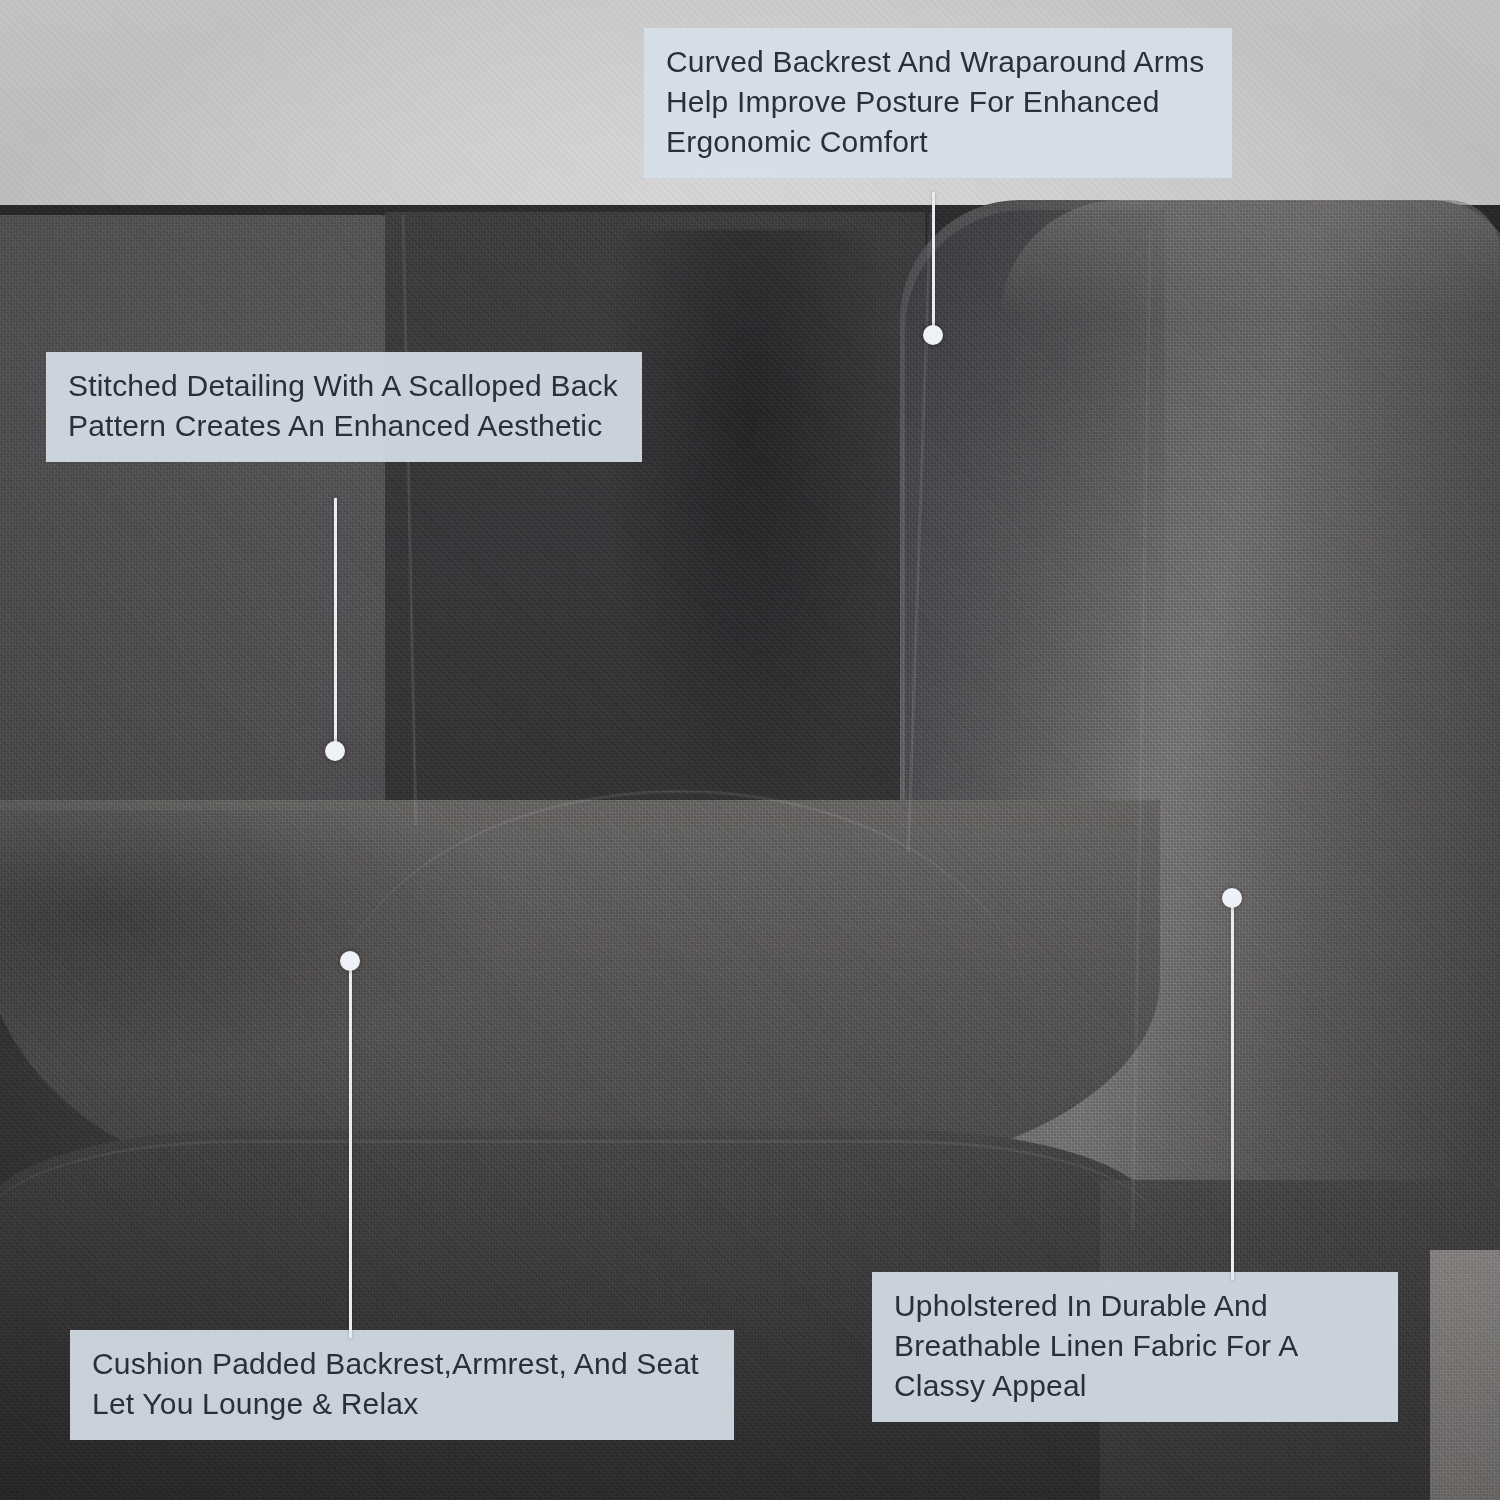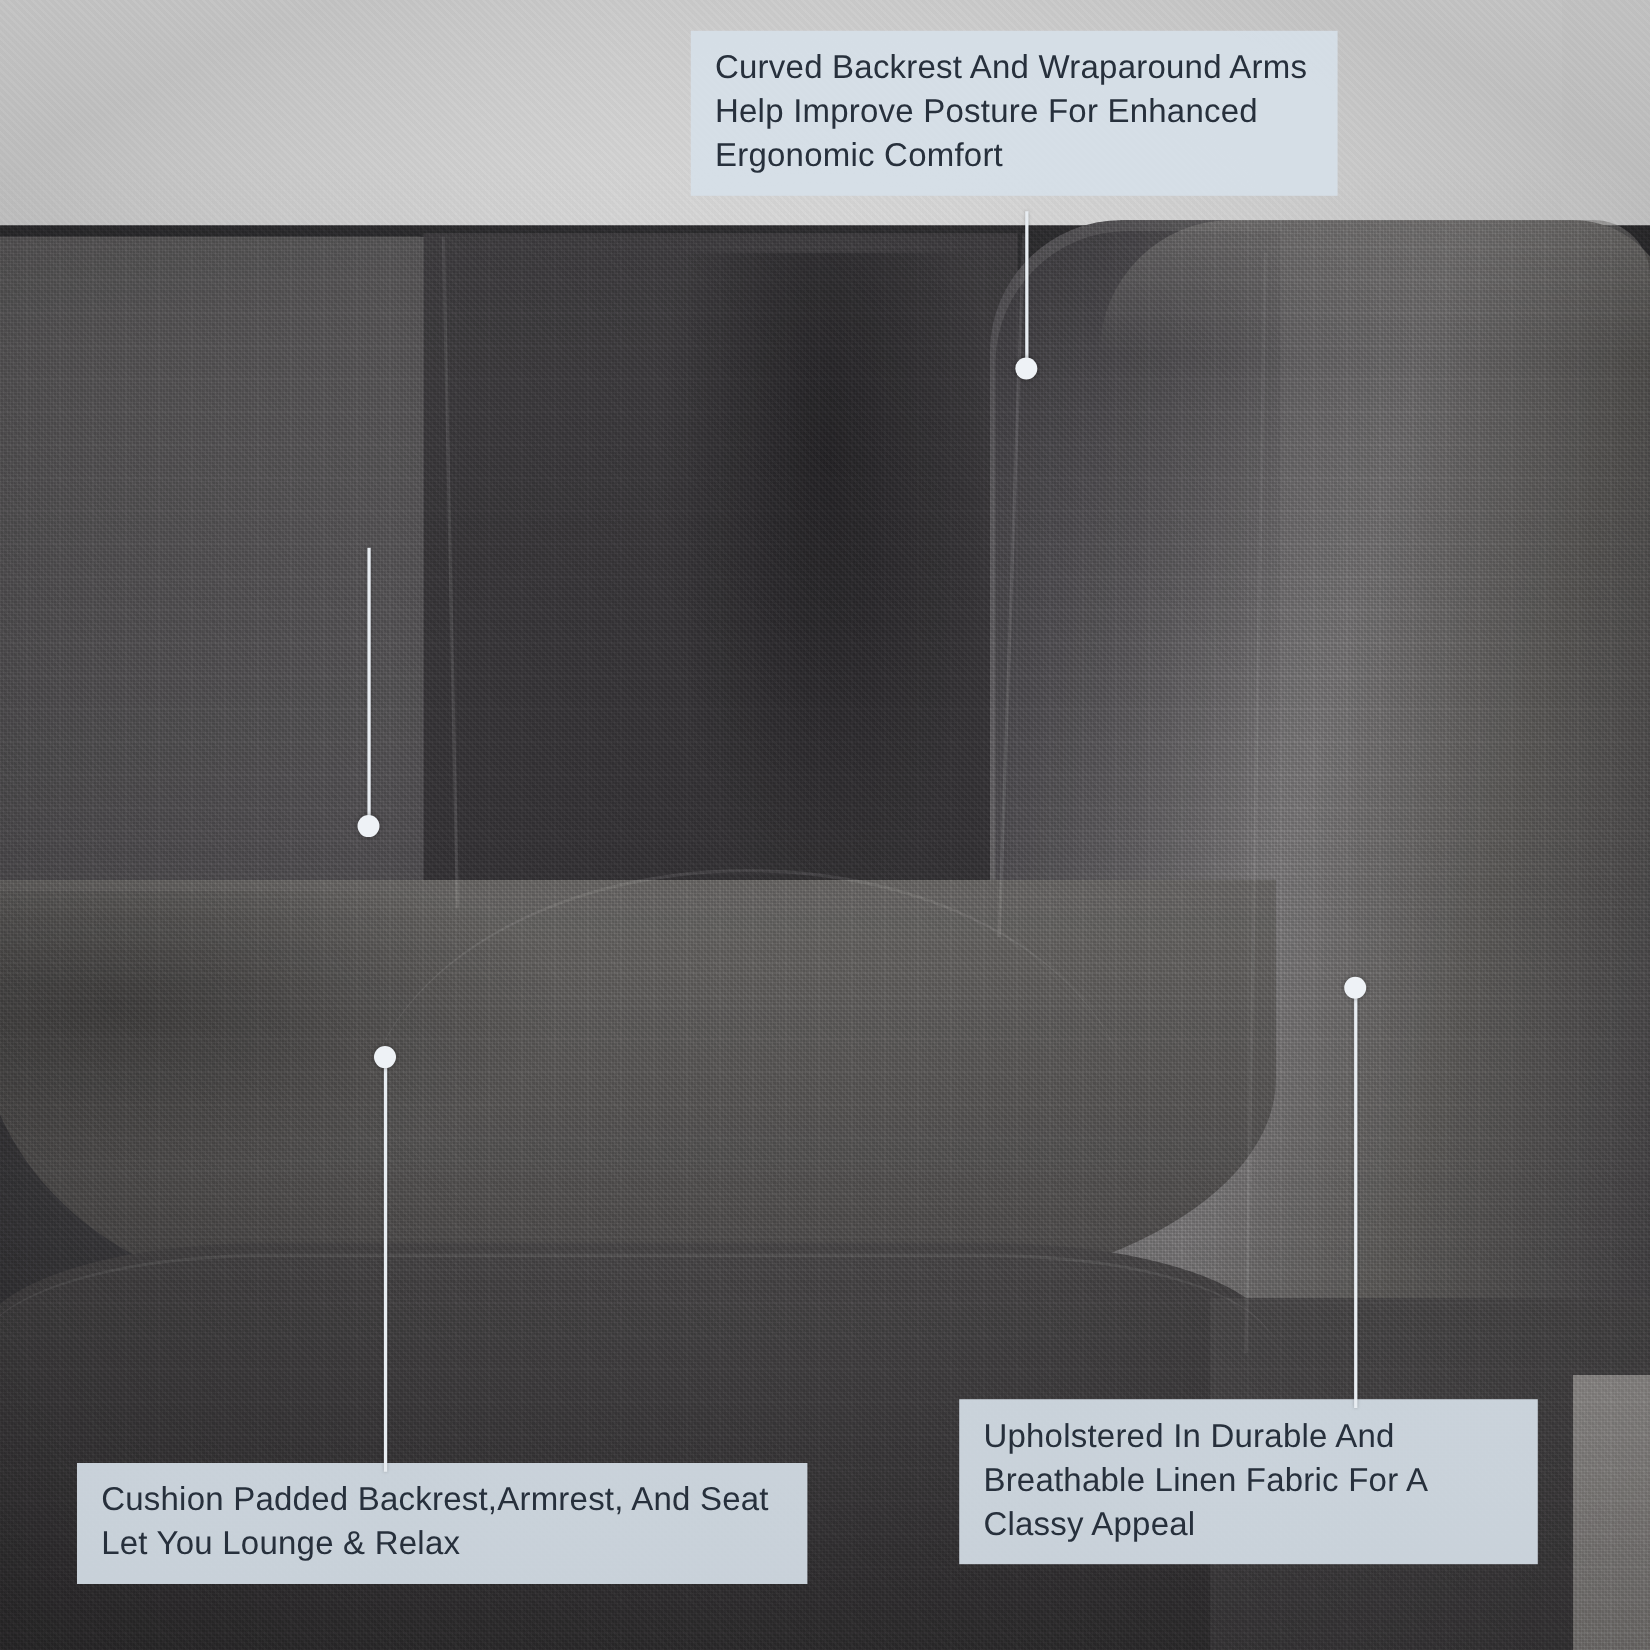--- a/index.html
+++ b/index.html
@@ -199,21 +199,21 @@
     box-shadow: 0 0 3px rgba(0,0,0,0.25);
   }
   .dot {
     position: absolute;
     width: 20px; height: 20px;
     border-radius: 50%;
     background: #eef2f6;
     box-shadow: 0 0 5px rgba(0,0,0,0.35);
   }
 
-  #c1 { left: 628px; top: 28px; width: 588px; }
+  #c1 { left: 644px; top: 28px; width: 588px; }
   #c2 { left: 46px; top: 352px; width: 596px; }
   #c3 { left: 70px; top: 1330px; width: 664px; }
   #c4 { left: 872px; top: 1272px; width: 526px; }
 </style>
 </head>
 <body>
 
 <div id="stage">
 
   <div class="photo">
@@ -241,20 +241,21 @@
 
     <div class="weave"></div>
     <div class="weave2"></div>
     <div class="vignette"></div>
   </div>
 
   <div class="callout" id="c1">Curved Backrest And Wraparound Arms Help Improve Posture For Enhanced Ergonomic Comfort</div>
   <div class="leader" style="left:932px; top:192px; height:140px;"></div>
   <div class="dot" style="left:923px; top:325px;"></div>
 
+  <div class="callout" id="c2">Stitched Detailing With A Scalloped Back Pattern Creates An Enhanced Aesthetic</div>
   <div class="leader" style="left:334px; top:498px; height:258px;"></div>
   <div class="dot" style="left:325px; top:741px;"></div>
 
   <div class="callout" id="c3">Cushion Padded Backrest,Armrest, And Seat Let You Lounge &amp; Relax</div>
   <div class="leader" style="left:349px; top:968px; height:370px;"></div>
   <div class="dot" style="left:340px; top:951px;"></div>
 
   <div class="callout" id="c4">Upholstered In Durable And Breathable Linen Fabric For A Classy Appeal</div>
   <div class="leader" style="left:1231px; top:900px; height:380px;"></div>
   <div class="dot" style="left:1222px; top:888px;"></div>

